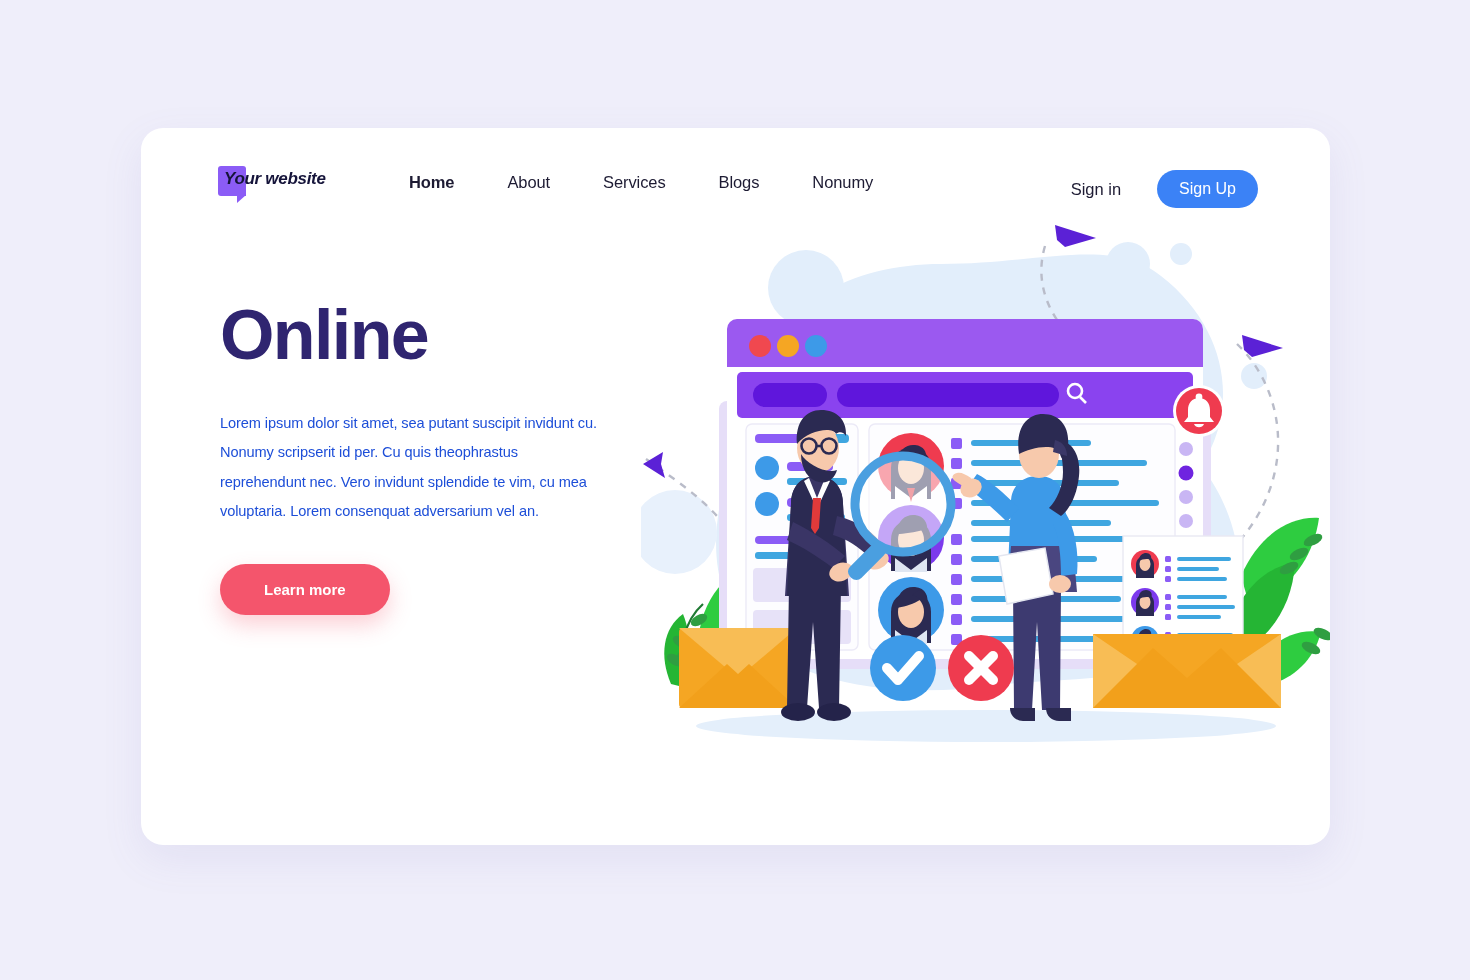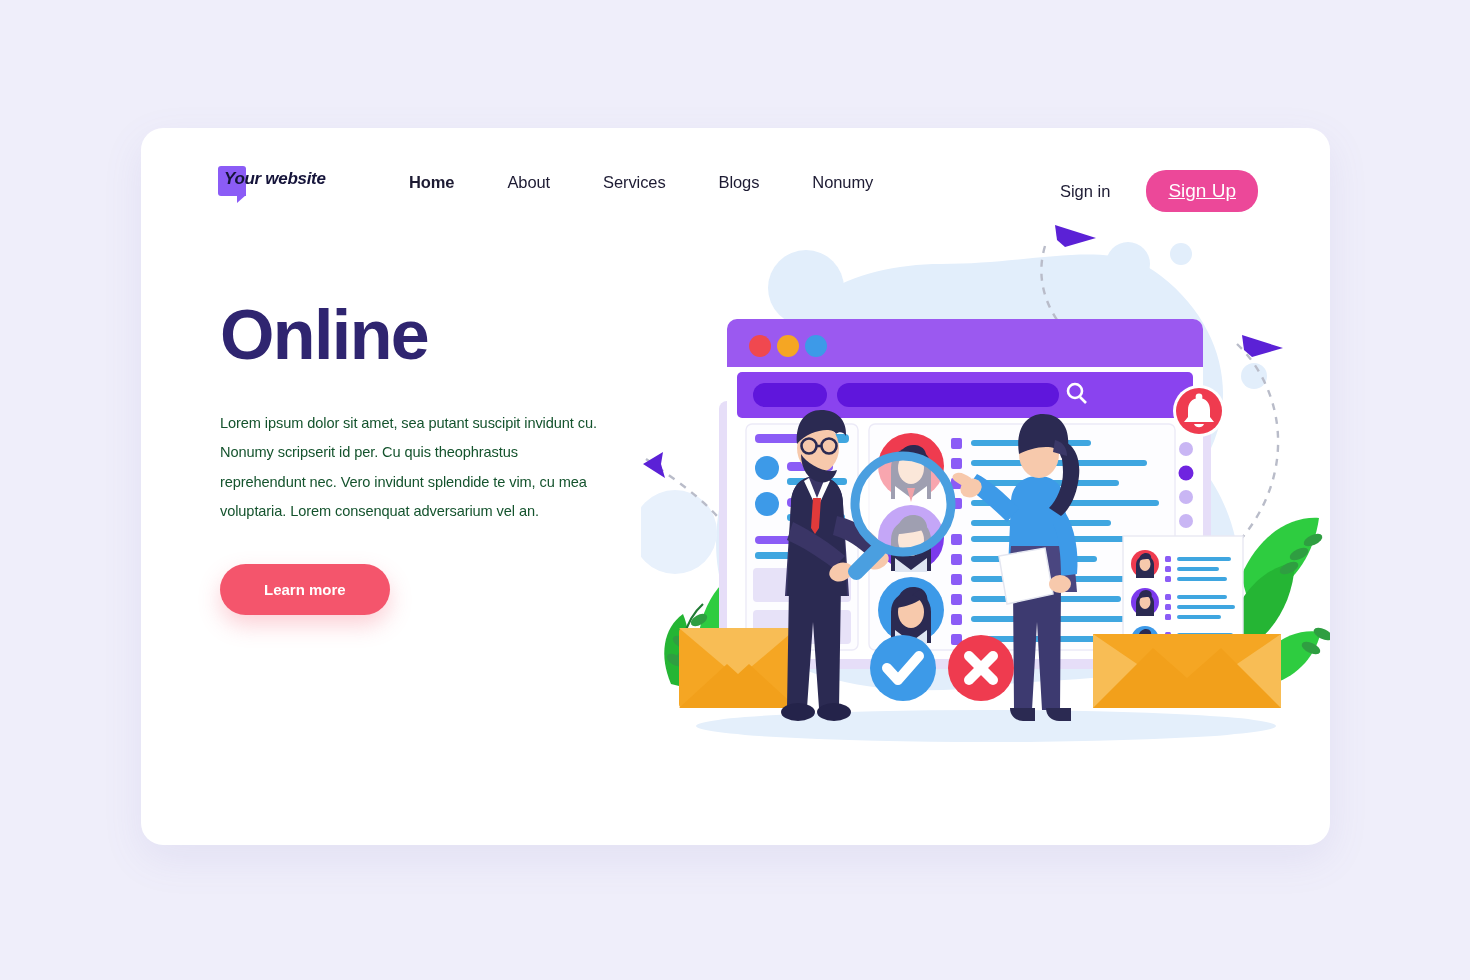--- a/index.html
+++ b/index.html
@@ -61,38 +61,38 @@
   }
   .nav-link.active { font-weight: bold; }
   .nav-right {
     position: absolute; right: 72px; top: 10px;
     display: flex; align-items: center; gap: 36px;
   }
   .signin {
     font-size: 16.5px; color: #1d1b33; cursor: pointer;
   }
   .signup {
-    background: #ec4899; color: #fff;
-    font-size: 19px;
+    background: #3b82f6; color: #fff;
+    font-size: 16px;
     border: none; border-radius: 20px;
-    padding: 10px 22px; cursor: pointer; text-decoration: underline;
+    padding: 10px 22px; cursor: pointer;
   }
   
   .hero {
     position: absolute; left: 79px; top: 168px; width: 430px;
   }
   .hero h1 {
     font-size: 70px; line-height: 1.14;
     font-weight: bold; color: #2f2570;
     letter-spacing: -1.6px;
   }
   .hero p {
     margin-top: 33px;
     font-size: 14.6px; line-height: 2.02;
-    color: #14532d; letter-spacing: -0.1px;
+    color: #1d4ed8; letter-spacing: -0.1px;
     max-width: 380px;
   }
   .learn-more {
     margin-top: 37px;
     background: #f4556c; color: #fff;
     font-size: 15px; font-weight: bold;
     border: none; border-radius: 30px;
     padding: 17px 44px; cursor: pointer;
     box-shadow: 0 10px 22px rgba(244,85,108,0.28);
   }

